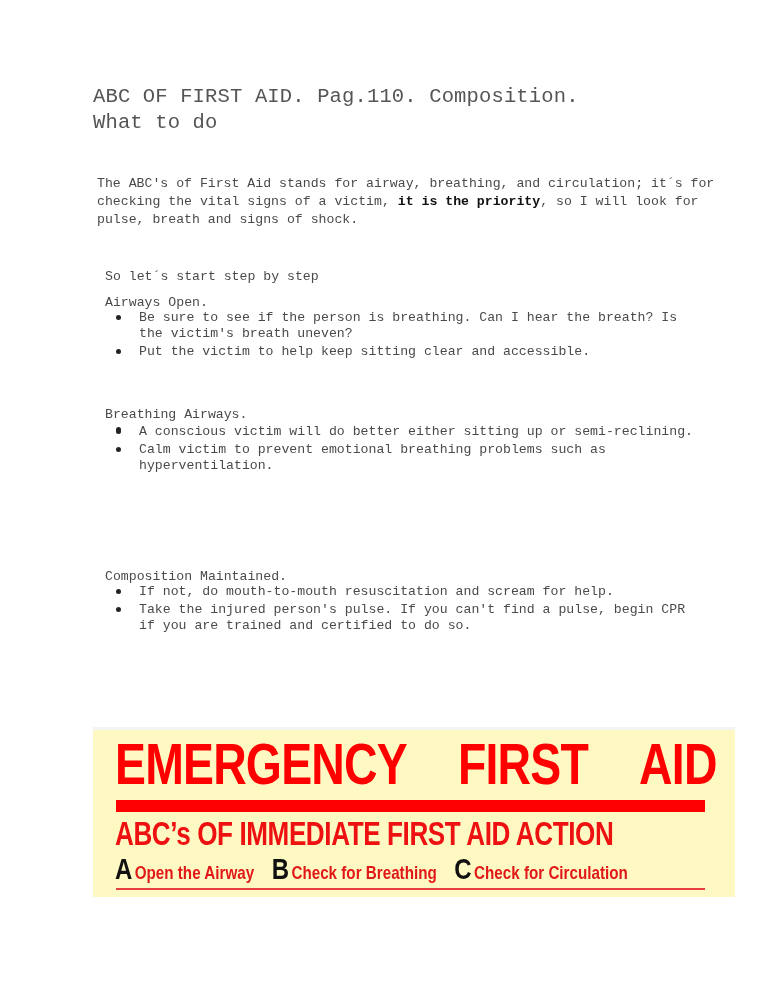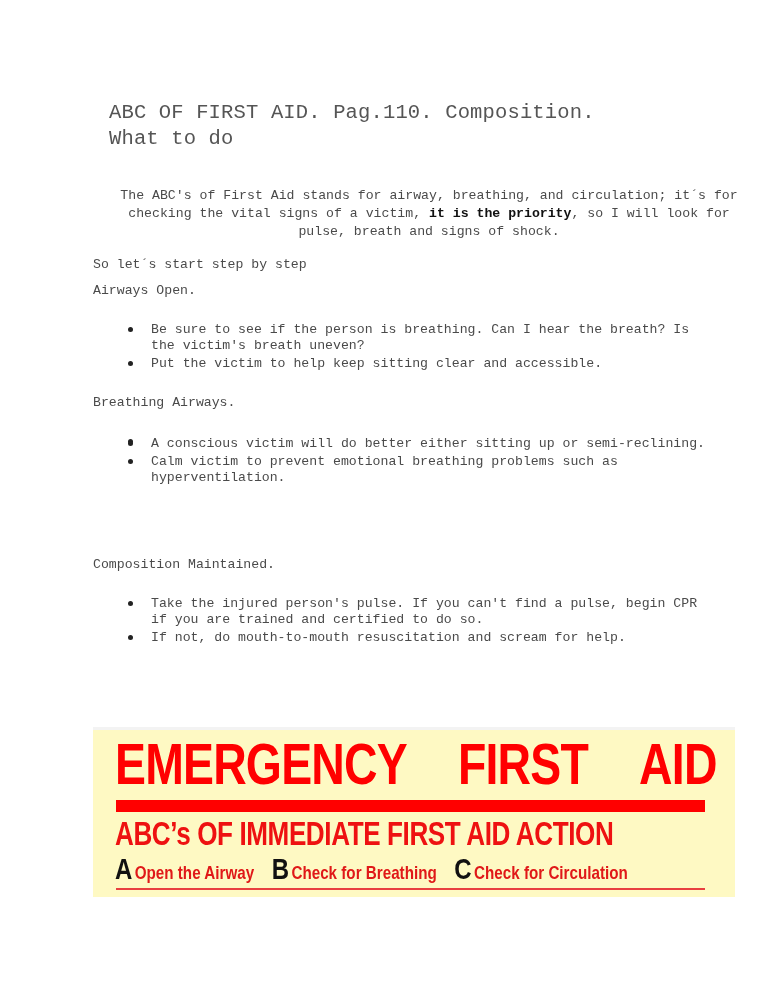--- a/index.html
+++ b/index.html
@@ -1,30 +1,30 @@
 <!DOCTYPE html>
 <html><head>
 <meta charset="utf-8">
 <style>
   html, body { margin: 0; padding: 0; background: #ffffff; }
   body { width: 768px; height: 994px; position: relative; overflow: hidden; }
   .page { position: absolute; left: 0; top: 0; width: 768px; height: 994px; background: #fff; }
   .mono { font-family: "Liberation Mono", "DejaVu Sans Mono", monospace; }
   .title {
     position: absolute; left: 93px; top: 84px; width: 620px;
-    font-size: 20.5px; line-height: 26px; color: #555555; margin: 16px; font-weight: normal;
+    font-size: 20.5px; line-height: 26px; color: #555555; margin: 0; font-weight: normal;
     letter-spacing: 0.15px;
   }
   .para {
     position: absolute; left: 93px; top: 171px; width: 640px;
-    font-size: 13.2px; line-height: 18px; color: #4a4a4a; margin: 16px; text-align: center;
+    font-size: 13.2px; line-height: 18px; color: #4a4a4a; margin: 4px;
   }
   .para b { color: #111; font-weight: bold; }
-  .line { position: absolute; left: 93px; font-size: 13.2px; line-height: 16px; color: #4a4a4a; margin: 0; white-space: pre; }
-  ul.blist { position: absolute; left: 93px; width: 600px; margin: 12px; padding: 0; list-style: none; }
+  .line { position: absolute; left: 93px; font-size: 13.2px; line-height: 16px; color: #4a4a4a; margin: 12px; white-space: pre; }
+  ul.blist { position: absolute; left: 93px; width: 600px; margin: 0; padding: 0; list-style: none; }
   ul.blist li { position: relative; padding-left: 46px; font-size: 13.2px; line-height: 16px; color: #4a4a4a; margin-bottom: 2px; }
   ul.blist li .dot { position: absolute; left: 23px; top: 5px; width: 5px; height: 5px; border-radius: 50%; background: #222; }
   .banner { position: absolute; left: 93px; top: 727px; width: 642px; height: 170px; background: #fef9c3; }
   .banner .topfade { position: absolute; left: 0; top: 0; width: 642px; height: 3px; background: #f3f3f3; }
   .banner .h1 {
     position: absolute; left: 22px; top: 2px; width: 602px; height: 70px;
     font-family: "Liberation Sans", "DejaVu Sans", sans-serif; font-weight: bold;
     color: #ff0000; font-size: 58px; line-height: 70px; letter-spacing: -1px;
     transform: scaleX(0.80); transform-origin: left center; white-space: nowrap;
     display: flex; justify-content: space-between; width: 752px;
@@ -68,22 +68,22 @@
 
   <p class="line mono" style="top:395px;">Breathing Airways.</p>
   <ul class="blist mono" style="top:422px;">
     <li><span class="dot"></span></li>
     <li><span class="dot"></span><span>A conscious victim will do better either sitting up or semi-reclining.</span></li>
     <li><span class="dot"></span><span>Calm victim to prevent emotional breathing problems such as hyperventilation.</span></li>
   </ul>
 
   <p class="line mono" style="top:557px;">Composition Maintained.</p>
   <ul class="blist mono" style="top:584px;">
+    <li><span class="dot"></span><span>If not, do mouth-to-mouth resuscitation and scream for help.</span></li>
     <li><span class="dot"></span><span>Take the injured person's pulse. If you can't find a pulse, begin CPR if you are trained and certified to do so.</span></li>
-    <li><span class="dot"></span><span>If not, do mouth-to-mouth resuscitation and scream for help.</span></li>
   </ul>
 
   <div class="banner">
     <div class="topfade"></div>
     <div class="h1">
       <span>EMERGENCY</span>
       <span>FIRST</span>
       <span>AID</span>
     </div>
     <div class="bar"></div>

